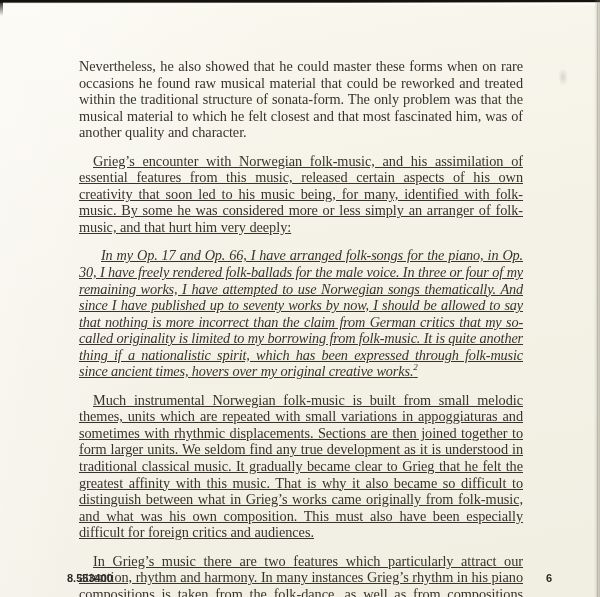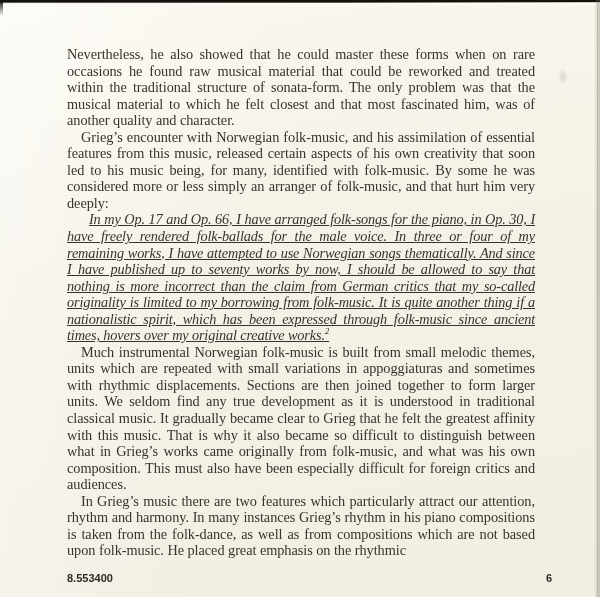--- a/index.html
+++ b/index.html
@@ -60,22 +60,22 @@
     position: absolute;
     top: 46px;
     left: 67px;
     width: 468px;
     color: #38332d;
     font-size: 14.3px;
     line-height: 16.55px;
     text-align: justify;
     letter-spacing: -0.05px;
   }
-  .para { margin: 0; }
-  .para.indent { text-indent: 14px; }
+  .para { margin: 12px; }
+  .para.indent { text-indent: 14px; text-decoration: underline; }
   .para.quote {
     font-style: italic;
     text-indent: 22px;
     letter-spacing: -0.15px;
     text-decoration: underline;
   }
   .para.quote sup {
     font-size: 9px;
     line-height: 0;
     vertical-align: super;

